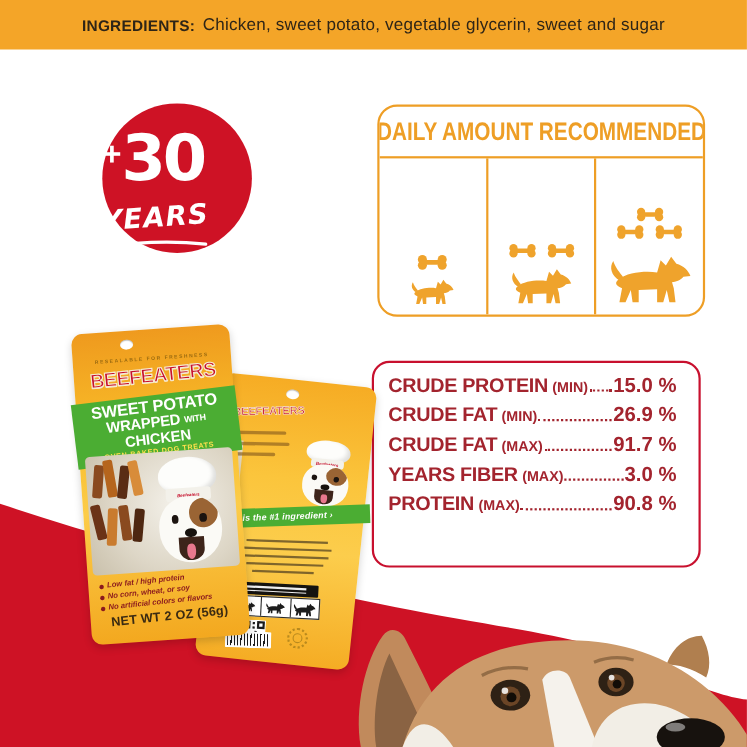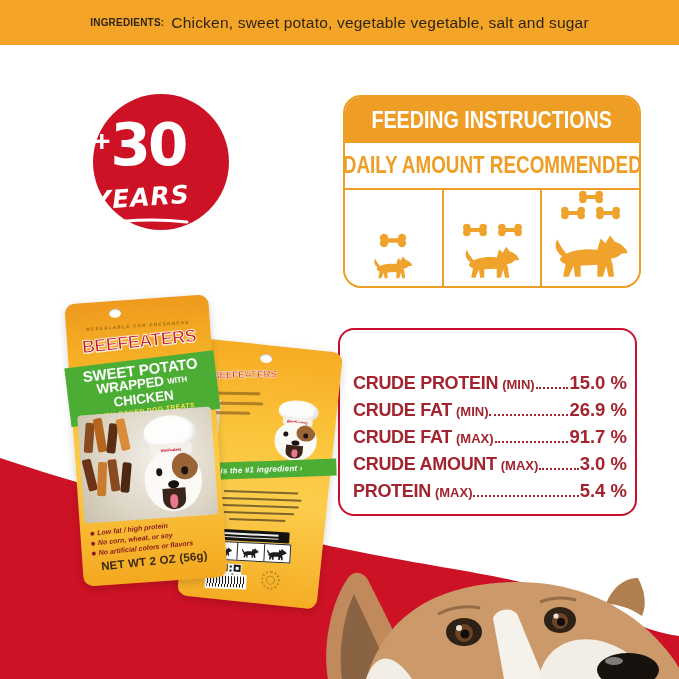--- a/index.html
+++ b/index.html
@@ -3,21 +3,21 @@
 <meta charset="utf-8">
 <style>
   html,body{margin:0;padding:0;background:#fff;}
   .stage{position:relative;width:679px;height:679px;overflow:hidden;background:#fff;
          font-family:"Liberation Sans",sans-serif;}
   .cond{display:inline-block;transform:scaleX(.82);transform-origin:center;white-space:nowrap;}
 
   
   .banner{position:absolute;left:0;top:0;width:679px;height:45px;background:#F4A528;
           display:flex;align-items:center;justify-content:center;gap:7px;}
-  .banner .b-label{font-weight:bold;color:#2e2517;font-size:10px;letter-spacing:.2px;}
+  .banner .b-label{font-weight:bold;color:#2e2517;font-size:14px;letter-spacing:.2px;}
   .banner .b-text{color:#2e2517;font-size:15.5px;letter-spacing:.2px;}
 
   
   .badge{position:absolute;left:93px;top:94px;width:136px;height:136px;border-radius:50%;
          background:#CE1225;display:flex;flex-direction:column;align-items:flex-start;color:#fff;}
   .badge-line1{margin-top:20px;line-height:54px;}
   .badge-plus{font-size:30px;font-weight:bold;vertical-align:14px;}
   .badge-num{font-size:58px;font-weight:bold;letter-spacing:-3px;font-family:"DejaVu Sans",sans-serif;}
   .badge-years{font-style:italic;font-weight:bold;font-size:25px;margin-top:-4px;
                transform:rotate(-4deg);font-family:"DejaVu Sans",sans-serif;letter-spacing:1px;}
@@ -36,26 +36,26 @@
         padding-bottom:8px;color:#EFA32C;}
   .fcol + .fcol{border-left:2px solid #EE9E25;}
   .bones-row{display:flex;gap:5px;margin-bottom:5px;}
   .bones-stack{display:flex;flex-direction:column;align-items:center;gap:2px;margin-bottom:4px;}
 
   
   .analysis{position:absolute;left:338px;top:328px;width:299px;height:188px;background:#fff;
             border:2.5px solid #C8102E;border-radius:16px;box-sizing:border-box;overflow:hidden;}
   .analysis-h{background:#C8102E;color:#fff;height:38px;display:flex;align-items:center;
               justify-content:center;font-size:22px;font-weight:bold;}
-  .analysis-body{padding:9px 8px 4px 13px;}
+  .analysis-body{padding:9px 20px 4px 13px;}
   .arow{display:flex;align-items:baseline;height:27px;color:#A3242E;font-weight:bold;}
   .arow .lbl{font-size:18px;letter-spacing:-.3px;white-space:nowrap;}
   .arow .q{font-size:13px;margin-left:4px;white-space:nowrap;}
   .arow .dots{flex:1;border-bottom:2.6px dotted #A3242E;margin:0 1px 4px 1px;min-width:8px;}
-  .arow .val{font-size:18.5px;white-space:nowrap;margin-top:33px;}
+  .arow .val{font-size:18.5px;white-space:nowrap;}
 
   
   .swoosh-svg{position:absolute;left:0;top:0;z-index:2;}
   .corgi-svg{position:absolute;left:308px;top:550px;z-index:6;}
 
   
   .bag{position:absolute;border-radius:10px;box-shadow:0 3px 8px rgba(0,0,0,.18);}
   .hole{position:absolute;width:12px;height:9px;border-radius:50%;background:#fff;
         box-shadow:inset 0 1px 1px rgba(0,0,0,.25);}
 
@@ -156,42 +156,39 @@
       <path fill="currentColor" d="M15,35 C6,30 3,20 8,13 C10,20 16,27 19,31 Z"></path>
       <path fill="currentColor" d="M14,34 C24,26 44,24 58,26 L62,12 L68,18 L74,8 L80,16
         C88,18 94,24 96,30 L88,31 C85,35 79,37 75,37 L77,44 L79,60 L72,60 L69,46
         L65,60 L58,60 L58,45 L37,46 L37,60 L30,60 L28,46 L22,60 L15,60 L18,44
         C11,41 9,38 14,34 Z"></path>
     </symbol>
   </svg>
 
   <header class="banner">
     <span class="b-label">INGREDIENTS:</span>
-    <span class="b-text">Chicken, sweet potato, vegetable vegetable, salt and sugar</span>
+    <span class="b-text">Chicken, sweet potato, vegetable glycerin, sweet and sugar</span>
   </header>
 
   <svg class="swoosh-svg" width="679" height="679" viewBox="0 0 679 679">
     <path fill="#CE1225" d="M0,458 C120,498 240,528 360,552 C470,574 540,578 608,612
       C640,627 662,634 679,636 L679,679 L0,679 Z"></path>
   </svg>
 
   <div class="badge">
     <div class="badge-line1">
       <span class="badge-plus">+</span><span class="badge-num">30</span>
     </div>
     <div class="badge-years">YEARS</div>
     <svg class="badge-swoosh" width="96" height="12" viewBox="0 0 96 12">
       <path d="M2,9 Q48,1 94,6" stroke="#fff" stroke-width="3" fill="none" stroke-linecap="round"></path>
     </svg>
   </div>
 
   <section class="feeding">
-    <div class="feeding-h">
-      <span class="cond">FEEDING INSTRUCTIONS</span>
-    </div>
     <div class="feeding-sub">
       <span class="cond">DAILY AMOUNT RECOMMENDED</span>
     </div>
     <div class="feeding-cols">
       <div class="fcol">
         <div class="bones-row">
           <svg width="34" height="15">
               <use href="#bone-sym"></use>
             </svg>
         </div>
@@ -247,30 +244,30 @@
         <span class="dots"></span>
         <span class="val">26.9 %</span>
       </div>
       <div class="arow">
         <span class="lbl">CRUDE FAT</span>
         <span class="q">(MAX)</span>
         <span class="dots"></span>
         <span class="val">91.7 %</span>
       </div>
       <div class="arow">
-        <span class="lbl">CRUDE AMOUNT</span>
+        <span class="lbl">YEARS FIBER</span>
         <span class="q">(MAX)</span>
         <span class="dots"></span>
         <span class="val">3.0 %</span>
       </div>
       <div class="arow">
         <span class="lbl">PROTEIN</span>
         <span class="q">(MAX)</span>
         <span class="dots"></span>
-        <span class="val">5.4 %</span>
+        <span class="val">90.8 %</span>
       </div>
     </div>
   </section>
 
   <div class="bag bag-back">
     <div class="hole"></div>
     <div class="bb-photo-strip"></div>
     <div class="bb-logo">BEEFEATERS</div>
     <div class="bb-line" style="left:10px;top:50px;width:52px;transform:rotate(-5deg)"></div>
     <div class="bb-line" style="left:8px;top:60px;width:58px;transform:rotate(-5deg)"></div>

